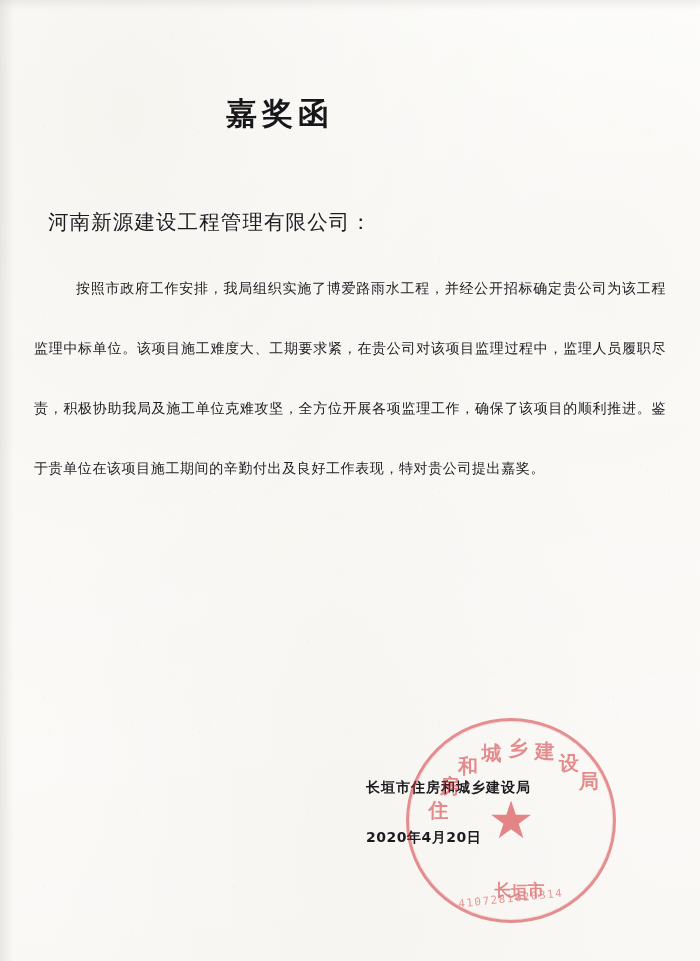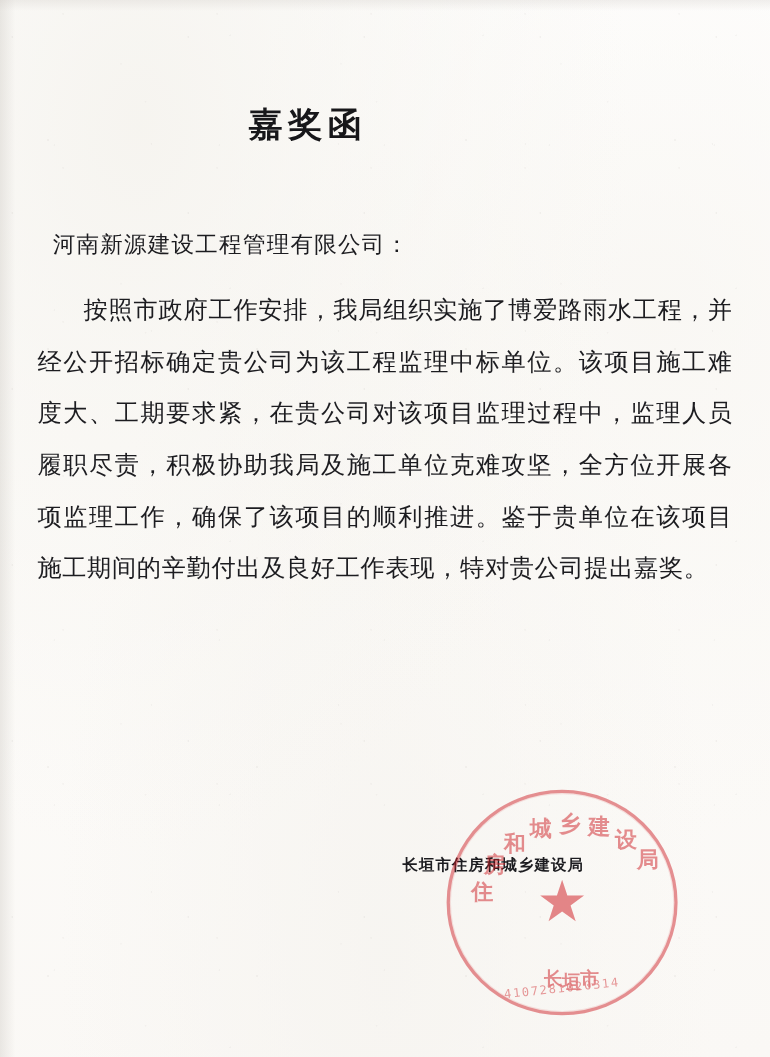--- a/index.html
+++ b/index.html
@@ -75,28 +75,27 @@
     letter-spacing: 1.1px;
     color: #1c1c20;
     font-family: "DejaVu Sans", "Liberation Sans", sans-serif;
   }
 
   .body-text {
     position: absolute;
     top: 258px;
     left: 34px;
     width: 632px;
-    font-size: 22px;
-    line-height: 47px;
+    font-size: 14px;
+    line-height: 60px;
     letter-spacing: 0.6px;
     color: #1c1c20;
     text-align: justify;
     text-justify: inter-character;
     text-indent: 42px;
-    font-family: Liberation Serif, serif;
   }
 
   .signature {
     position: absolute;
     top: 762px;
     left: 366px;
     font-size: 14px;
     letter-spacing: 1px;
     color: #1c1c20;
     line-height: 50px;
@@ -171,20 +170,21 @@
   <div class="edge-shadow-top"></div>
 
   <div class="doc-title">嘉奖函</div>
 
   <div class="addressee">河南新源建设工程管理有限公司：</div>
 
   <div class="body-text">按照市政府工作安排，我局组织实施了博爱路雨水工程，并经公开招标确定贵公司为该工程监理中标单位。该项目施工难度大、工期要求紧，在贵公司对该项目监理过程中，监理人员履职尽责，积极协助我局及施工单位克难攻坚，全方位开展各项监理工作，确保了该项目的顺利推进。鉴于贵单位在该项目施工期间的辛勤付出及良好工作表现，特对贵公司提出嘉奖。</div>
 
   <div class="signature">
     <div>长垣市住房和城乡建设局</div>
+    <div class="sig-date">2020年4月20日</div>
   </div>
 
   <div class="seal seal-faded">
     <div class="seal-ring"></div>
     <div class="seal-star">★</div>
     <div class="seal-arc-text">
       <span style="transform: rotate(-74deg) translate(0, -86px) rotate(74deg); font-size:20px;">住</span>
       <span style="transform: rotate(-56deg) translate(0, -86px) rotate(56deg); font-size:20px;">房</span>
       <span style="transform: rotate(-38deg) translate(0, -86px) rotate(38deg); font-size:20px;">和</span>
       <span style="transform: rotate(-20deg) translate(0, -86px) rotate(20deg); font-size:20px;">城</span>

